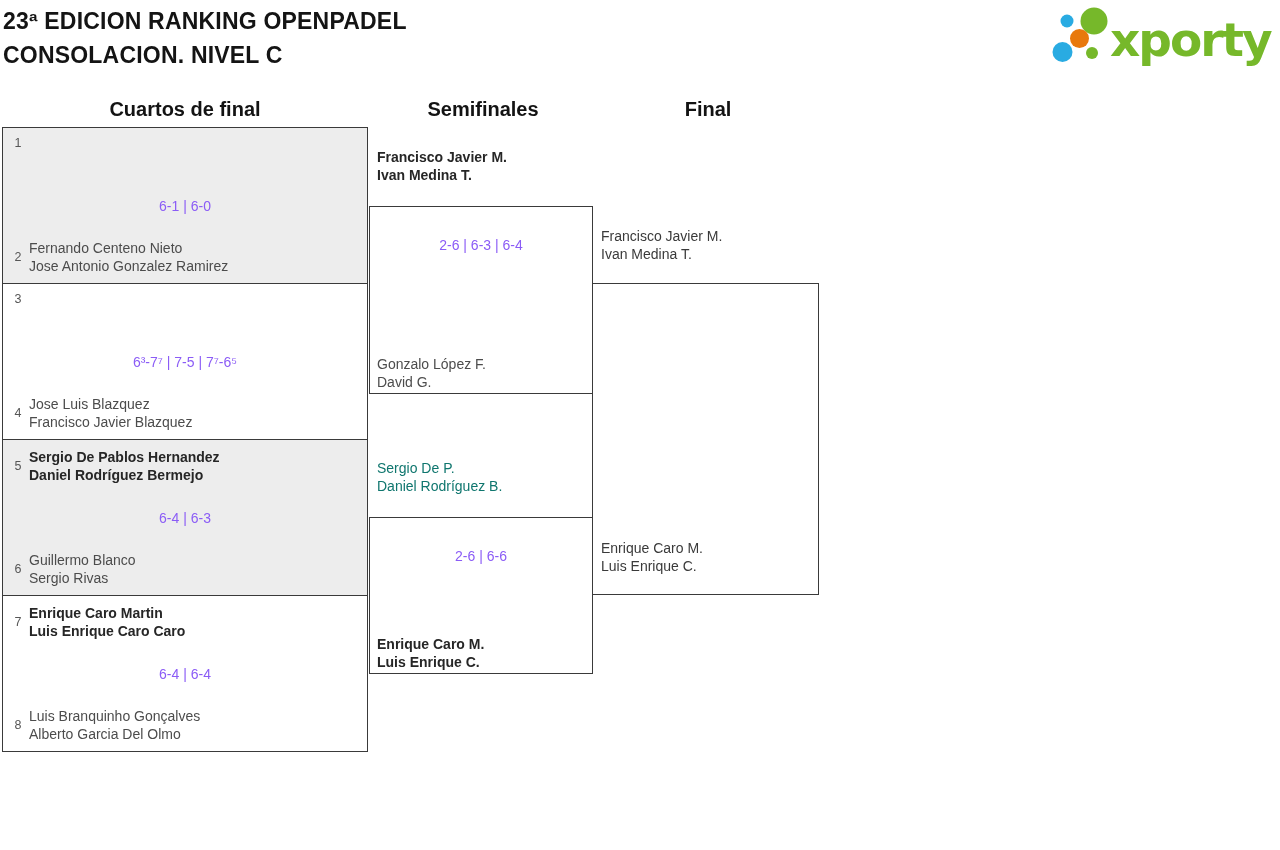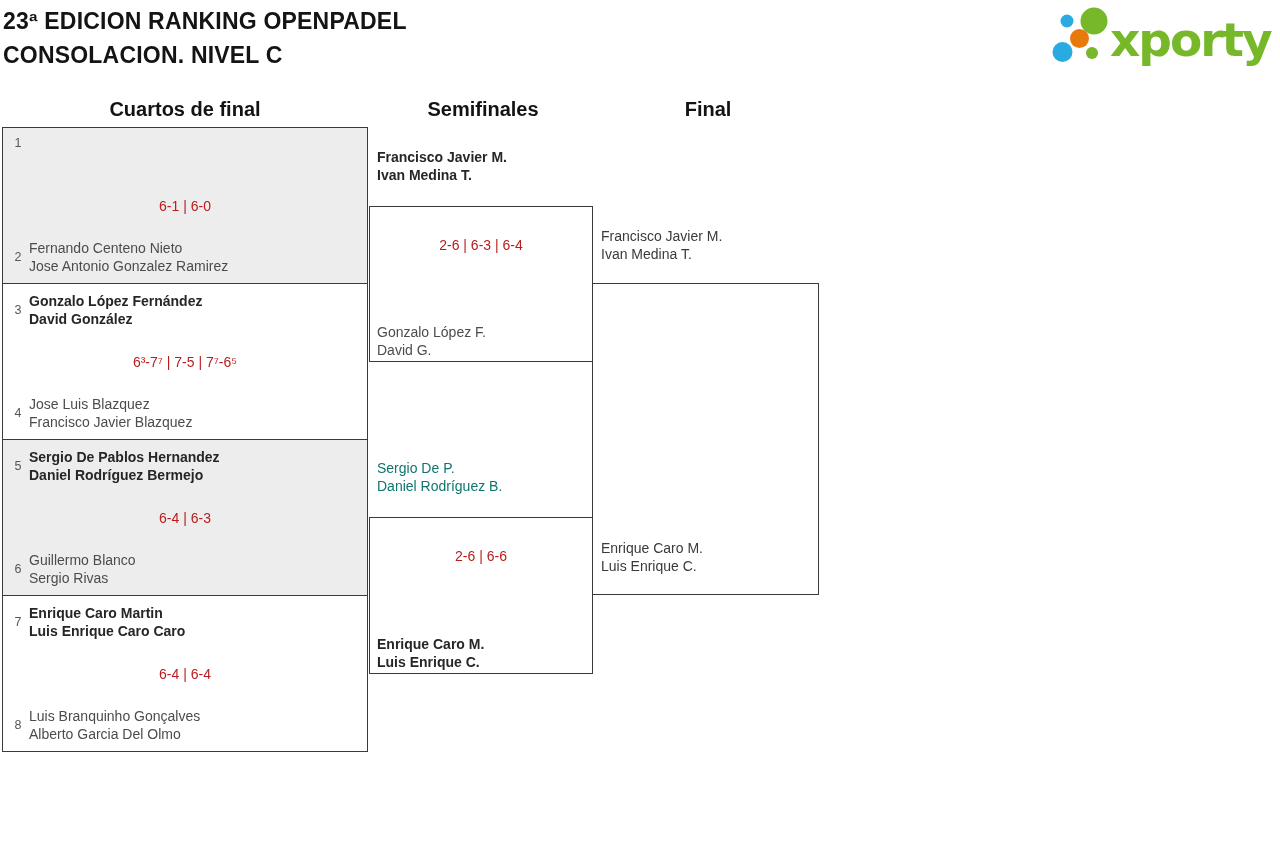--- a/index.html
+++ b/index.html
@@ -23,25 +23,25 @@
   .qf-box{position:relative;flex:1 1 0;border-bottom:1px solid #3a3a3a;background:#fff;}
   .qf-box:last-child{border-bottom:none;}
   .qf-box.gray{background:#ededed;}
   .team-row{display:flex;align-items:center;padding-left:4px;}
   .team-row.top{margin-top:8px;}
   .team-row.bottom{position:absolute;left:0;right:0;bottom:8px;}
   .seed{width:22px;flex-shrink:0;text-align:center;font-size:12.5px;color:#565656;}
   .team{font-size:14px;line-height:18px;color:#4c4c4c;}
   .team.winner{font-weight:bold;color:#262626;}
   .score{position:absolute;top:50%;left:0;right:0;transform:translateY(-50%);
-    text-align:center;font-size:14px;color:#b91c1c;white-space:nowrap;}
+    text-align:center;font-size:14px;color:#8b5cf6;white-space:nowrap;}
   
   .sf-box{position:absolute;left:369px;width:224px;border:1.5px solid #3a3a3a;
     box-sizing:border-box;background:transparent;}
-  #sf1{top:206px;height:156px;}
+  #sf1{top:206px;height:188px;}
   #sf2{top:517px;height:157px;}
   .sf-box .score{top:30px;transform:none;}
   .sf-names{position:absolute;left:7px;bottom:2px;}
   .final-box{position:absolute;left:592px;top:283px;width:227px;height:312px;
     border:1.5px solid #3a3a3a;box-sizing:border-box;}
   
   .float-team{position:absolute;font-size:14px;line-height:18px;color:#0f766e;}
   .float-team.winner{font-weight:bold;color:#262626;}
   #sf1-top{left:377px;top:148px;}
   #sf2-top{left:377px;top:459px;}
@@ -83,24 +83,20 @@
         <div class="team">
           <div>Fernando Centeno Nieto</div>
           <div>Jose Antonio Gonzalez Ramirez</div>
         </div>
       </div>
     </div>
 
     <div class="qf-box">
       <div class="team-row top">
         <span class="seed">3</span>
-        <div class="team winner">
-          <div>Gonzalo López Fernández</div>
-          <div>David González</div>
-        </div>
       </div>
       <div class="score">6³-7⁷ | 7-5 | 7⁷-6⁵</div>
       <div class="team-row bottom">
         <span class="seed">4</span>
         <div class="team">
           <div>Jose Luis Blazquez</div>
           <div>Francisco Javier Blazquez</div>
         </div>
       </div>
     </div>

